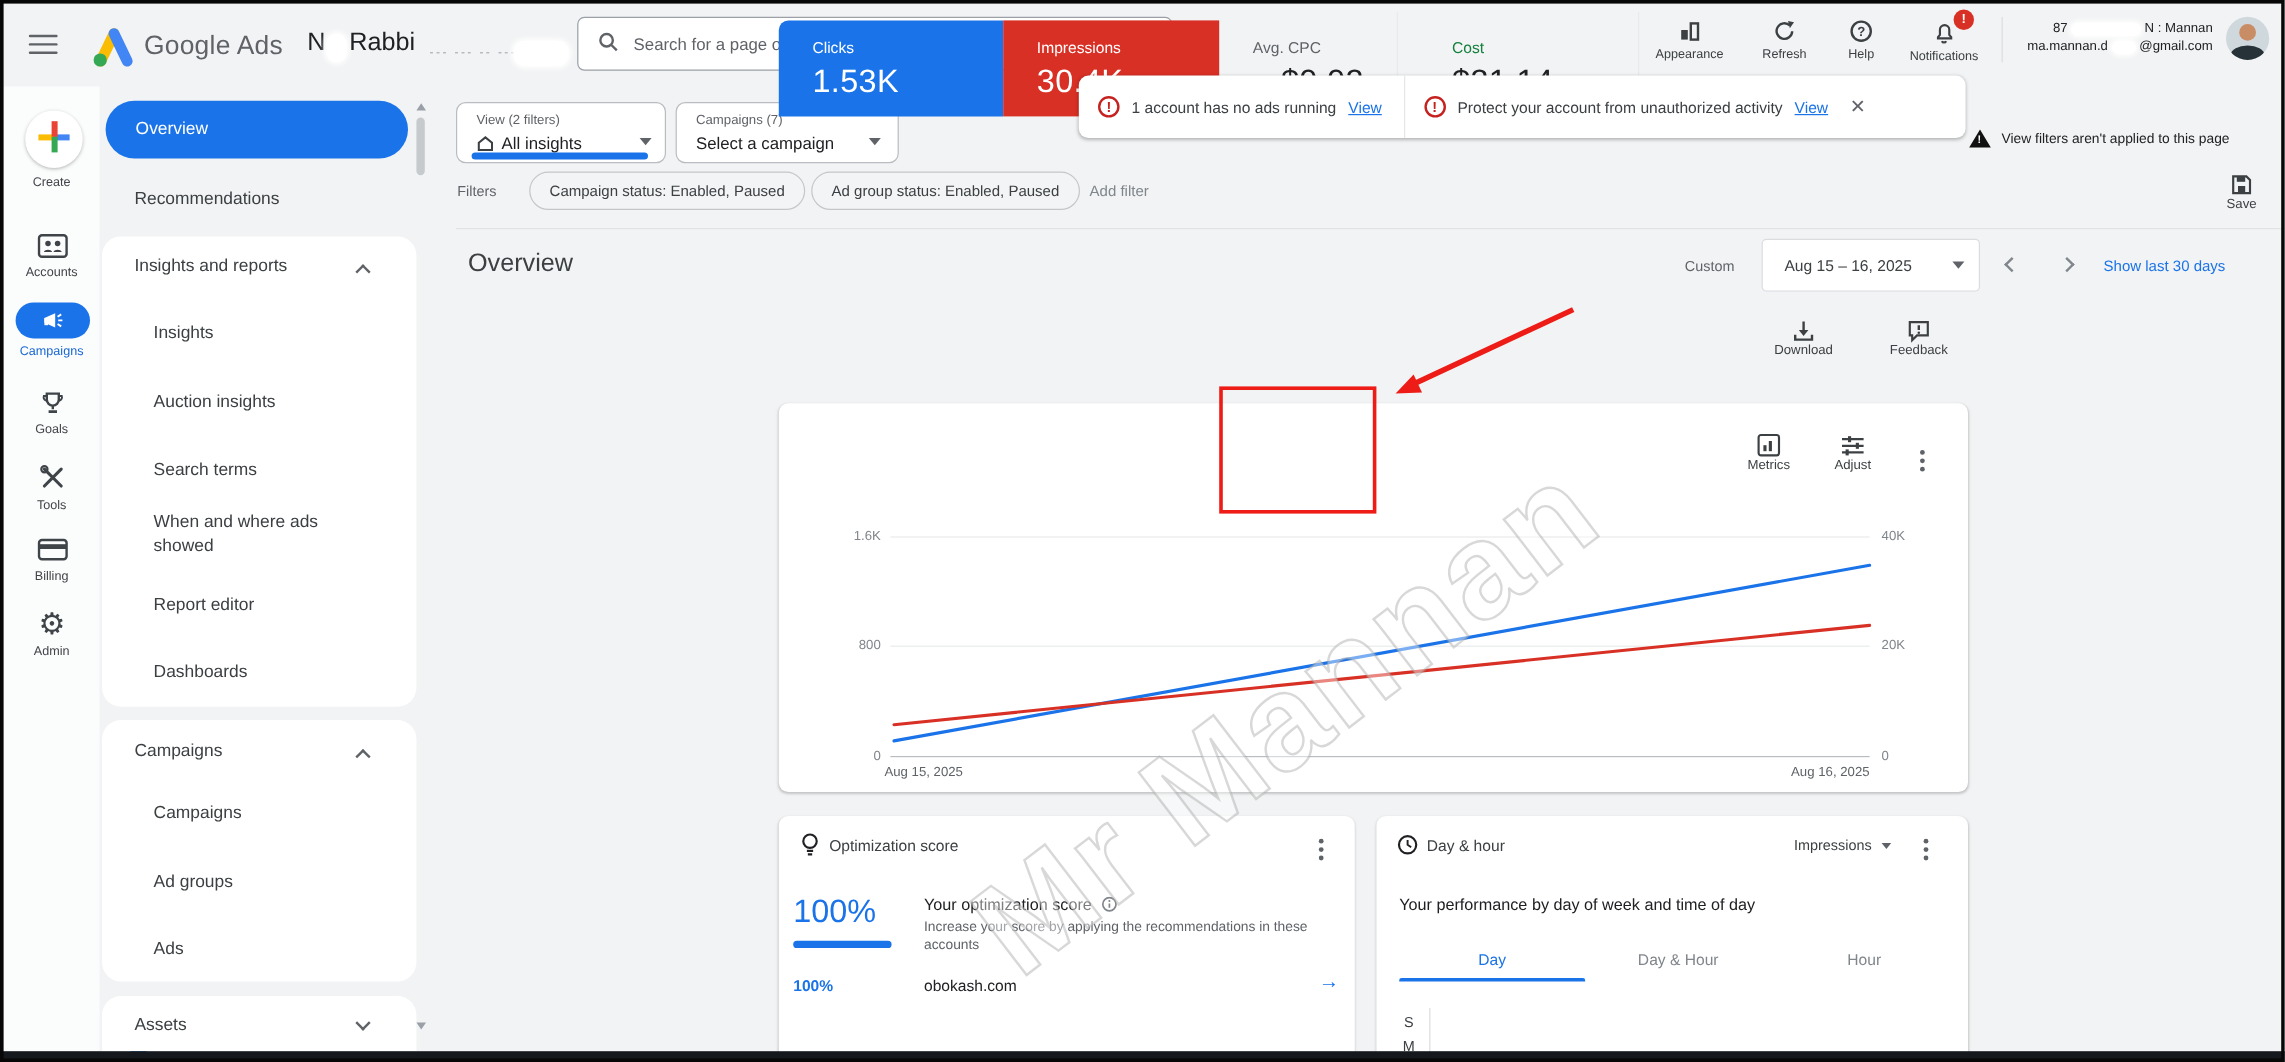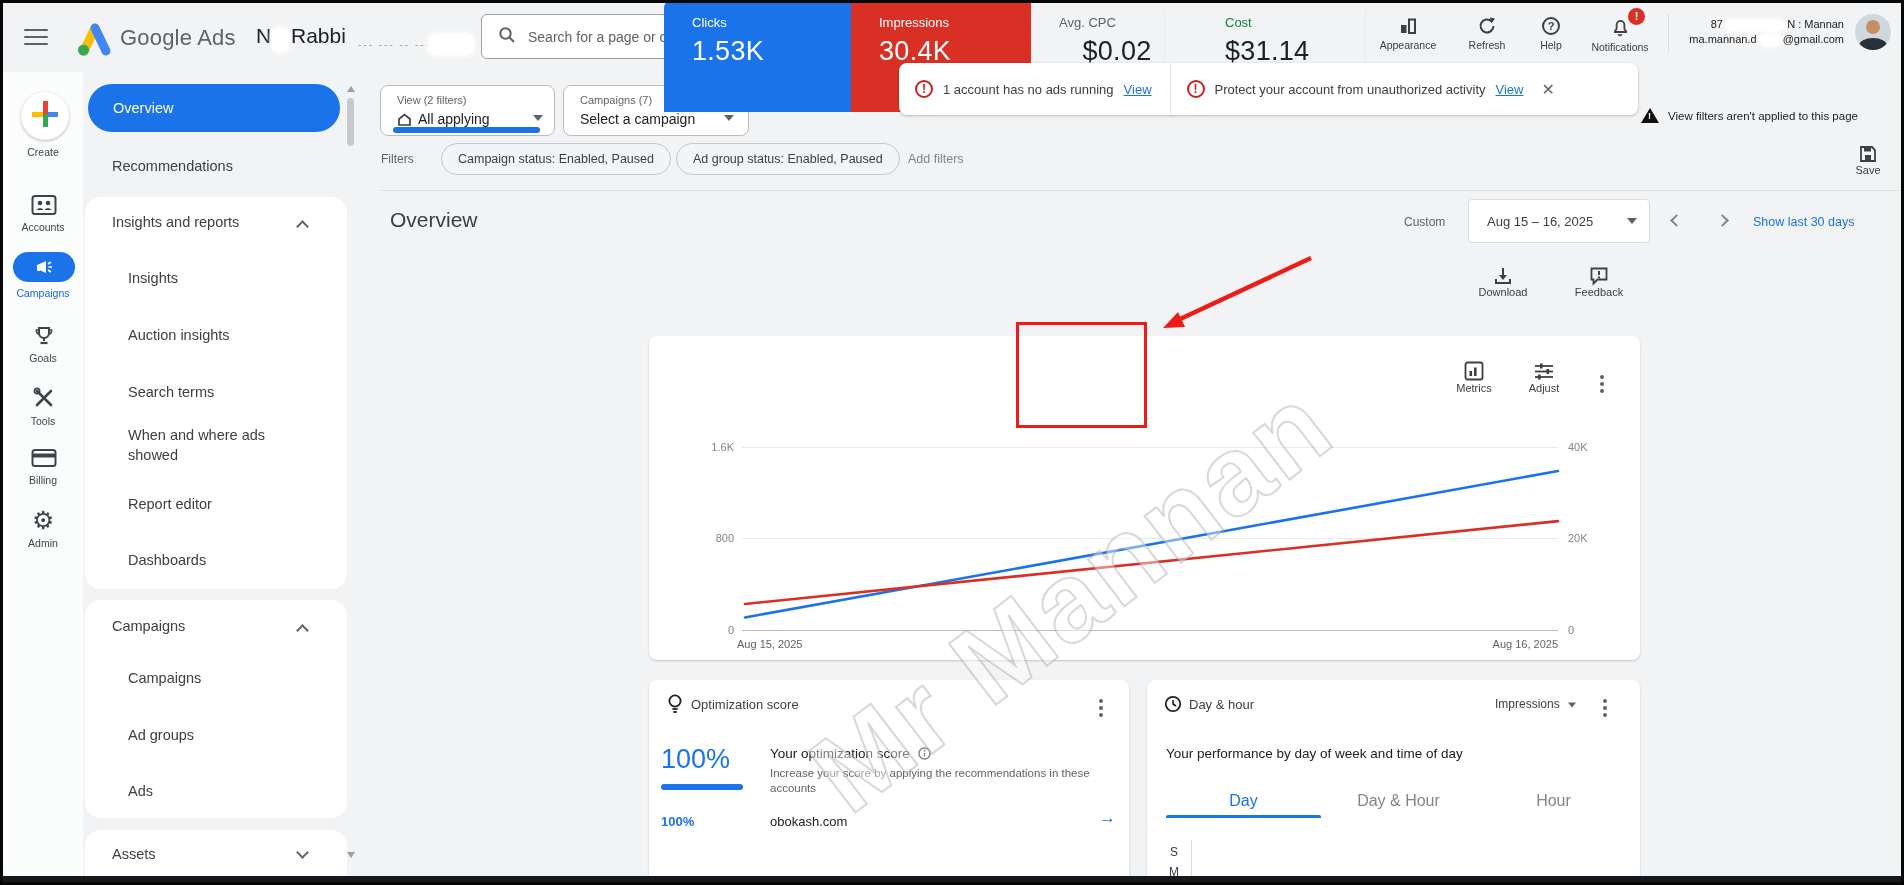--- a/index.html
+++ b/index.html
@@ -56,34 +56,34 @@
   .chip { border:1px solid #c4c7c9; border-radius:16px; height:32px; display:flex; align-items:center; padding:0 16px; font-size:12.5px; color:#3c4043; font-weight:500; background:#f3f4f5; position:absolute; cursor:pointer; }
   .pg-title { font-size:21px; color:#3c4043; }
   .datebox { background:#fff; border:1px solid #dadce0; border-radius:4px; display:flex; align-items:center; justify-content:space-between; padding:0 12px 0 18px; font-size:13px; font-weight:500; color:#3c4043; cursor:pointer; }
   .ang { width:9px; height:9px; border-left:2px solid #80868b; border-bottom:2px solid #80868b; display:inline-block; cursor:pointer; }
   .ang.l { transform:rotate(45deg); } .ang.r { transform:rotate(-135deg); }
   .blue-link { color:#1a73e8; font-size:12.5px; font-weight:500; cursor:pointer; }
   .ico-btn { text-align:center; color:#3c4043; font-size:11px; cursor:pointer; }
 
   
   .bigcard { position:absolute; left:649px; top:336px; width:991px; height:324px; background:#fff; border-radius:8px; box-shadow:0 1px 2px rgba(60,64,67,.25); }
-  .score { position:absolute; top:0; height:112px; padding:15px 0 0 28px; cursor:pointer;margin-left:15px; }
+  .score { position:absolute; top:17px; height:80px; padding:15px 0 0 28px; cursor:pointer; }
   .score .lb { font-size:13px; }
   .score .vl { font-size:27px; margin-top:6px; letter-spacing:.3px; }
   .vdiv { position:absolute; top:10px; width:1px; height:72px; background:#e8eaec; }
   .dots { font-size:17px; color:#5f6368; letter-spacing:0; cursor:pointer; line-height:7px; }
   .dots i { display:block; width:4px; height:4px; background:#5f6368; border-radius:50%; margin:3px auto; }
   .grid { position:absolute; left:742px; width:816px; height:1px; background:#e9eaec; }
   .tick { position:absolute; font-size:11px; color:#80868b; }
   .watermark { position:absolute; left:771px; top:518px; width:600px; height:160px; display:flex; align-items:center; justify-content:center; transform:rotate(-37.5deg); font-size:112px; font-weight:700; color:rgba(255,255,255,.42); -webkit-text-stroke:2px rgba(168,168,168,.45); letter-spacing:3px; white-space:nowrap; z-index:8; pointer-events:none; }
 
   
   .bcard { position:absolute; top:680px; background:#fff; border-radius:8px; box-shadow:0 1px 2px rgba(60,64,67,.25); height:210px; }
   .bhead { font-size:13px; color:#3c4043; }
-  .tab { position:absolute; top:792px; font-size:16px; text-align:center; cursor:pointer; }
+  .tab { position:absolute; top:792px; font-size:13px; text-align:center; cursor:pointer; }
 
   svg { display:block; }
   .z45 { z-index:45; }
 </style>
 </head>
 <body>
 
 <div class="abs hamburger" style="left:24px; top:24px;">
   <span></span>
     <span></span>
@@ -279,35 +279,35 @@
 
 <div class="abs" style="left:347px; top:86px; width:0; height:0; border-left:4px solid transparent; border-right:4px solid transparent; border-bottom:6px solid #9aa0a6;"></div>
 <div class="abs" style="left:347px; top:98px; width:7px; height:48px; background:#c7cacc; border-radius:4px;"></div>
 <div class="abs" style="left:347px; top:852px; width:0; height:0; border-left:4px solid transparent; border-right:4px solid transparent; border-top:6px solid #9aa0a6;"></div>
 
 <div class="selbox" style="left:380px; top:85px; width:175px; height:51px;">
   <div class="small" style="position:absolute; left:16px; top:8px;">View (2 filters)</div>
   <svg class="abs" style="left:16px; top:26px;" width="15" height="15" viewBox="0 0 15 15">
     <path d="M2 7 L7.5 2.5 L13 7 V13 H2 Z" fill="none" stroke="#3c4043" stroke-width="1.7"></path>
   </svg>
-  <div class="big" style="position:absolute; left:37px; top:25px;">All applying</div>
+  <div class="big" style="position:absolute; left:37px; top:25px;">All insights</div>
   <span class="caret abs" style="left:152px; top:29px;"></span>
   <div class="abs" style="left:12px; right:14px; bottom:2px; height:6px; background:#1a73e8; border-radius:3px;"></div>
 </div>
 
 <div class="selbox" style="left:563px; top:85px; width:186px; height:51px;">
   <div class="small" style="position:absolute; left:16px; top:8px;">Campaigns (7)</div>
   <div class="big" style="position:absolute; left:16px; top:25px;">Select a campaign</div>
   <span class="caret abs" style="left:160px; top:29px;"></span>
 </div>
 
 <div class="abs" style="left:381px; top:152px; font-size:12px; color:#5f6368;">Filters</div>
 <div class="chip" style="left:441px; top:143px;">Campaign status: Enabled, Paused</div>
 <div class="chip" style="left:676px; top:143px;">Ad group status: Enabled, Paused</div>
-<div class="abs" style="left:908px; top:152px; font-size:12.5px; color:#80868b; cursor:pointer;">Add filters</div>
+<div class="abs" style="left:908px; top:152px; font-size:12.5px; color:#80868b; cursor:pointer;">Add filter</div>
 
 <div class="abs" style="left:380px; top:190px; right:0; height:1px; background:#e0e2e4;"></div>
 
 <div class="abs pg-title" style="left:390px; top:208px;">Overview</div>
 <div class="abs" style="left:1404px; top:215px; font-size:12px; color:#5f6368;">Custom</div>
 <div class="datebox abs" style="left:1468px; top:199px; width:182px; height:44px;">
   <span>Aug 15 – 16, 2025</span>
   <span class="caret"></span>
 </div>
 <span class="ang l abs" style="left:1672px; top:216px;"></span>

